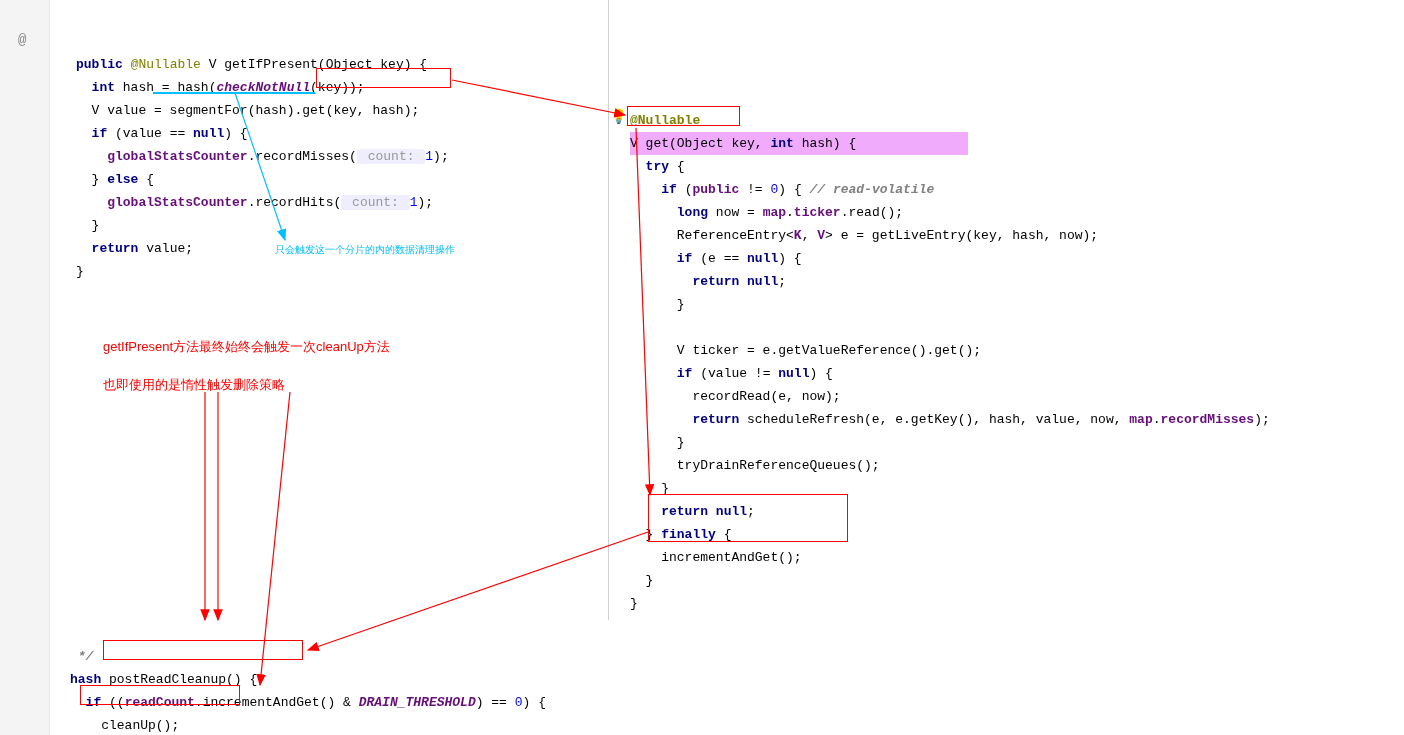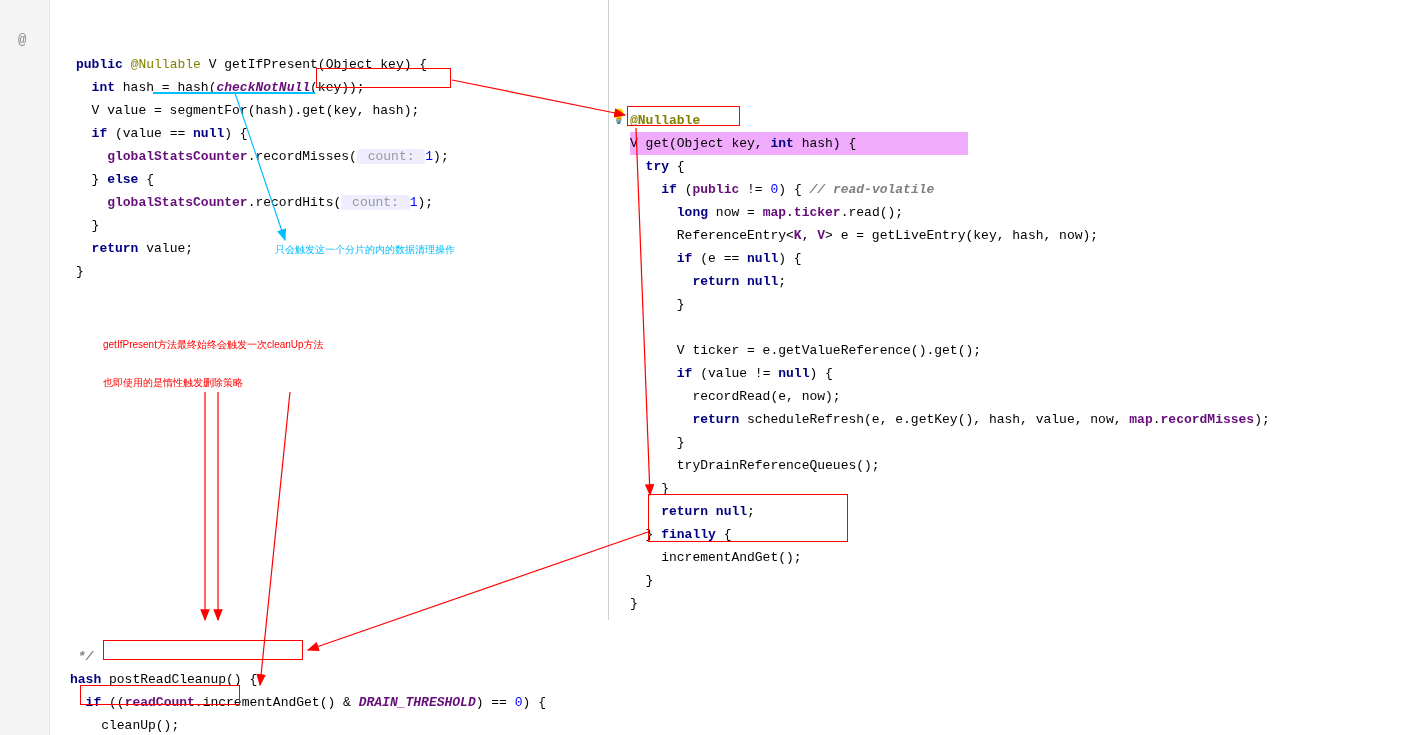--- a/index.html
+++ b/index.html
@@ -83,21 +83,21 @@
   }
   .cyan-underline {
     position: absolute;
     border-bottom: 2px solid #00bfff;
   }
   
   .red-text {
     position: absolute;
     color: #ff0000;
     font-family: sans-serif;
-    font-size: 10px;
+    font-size: 13px;
   }
   .cyan-text {
     position: absolute;
     color: #00bfff;
     font-family: sans-serif;
     font-size: 10px;
   }
   
   svg.arrows {
     position: absolute;

